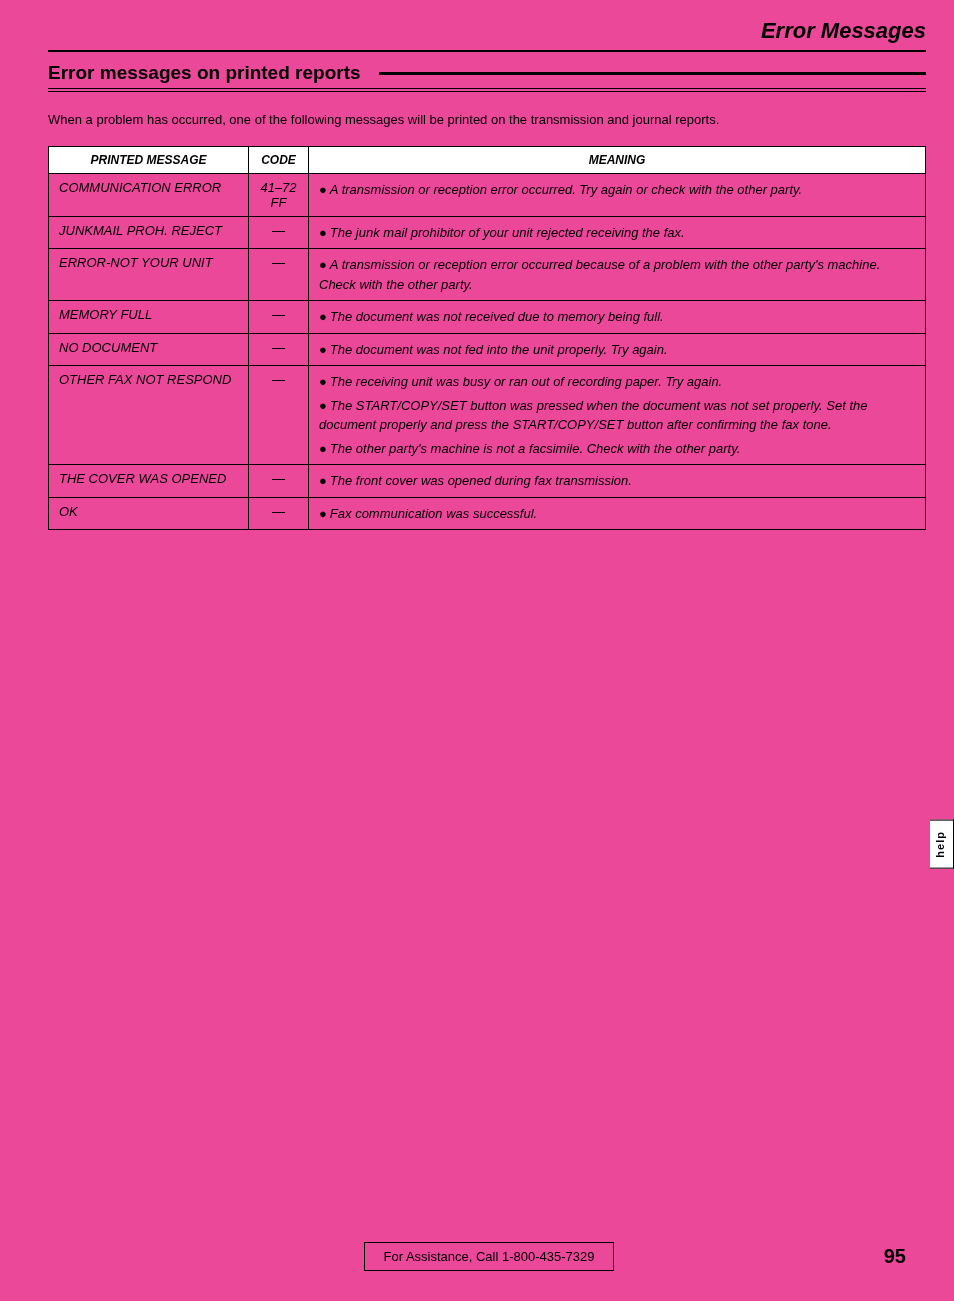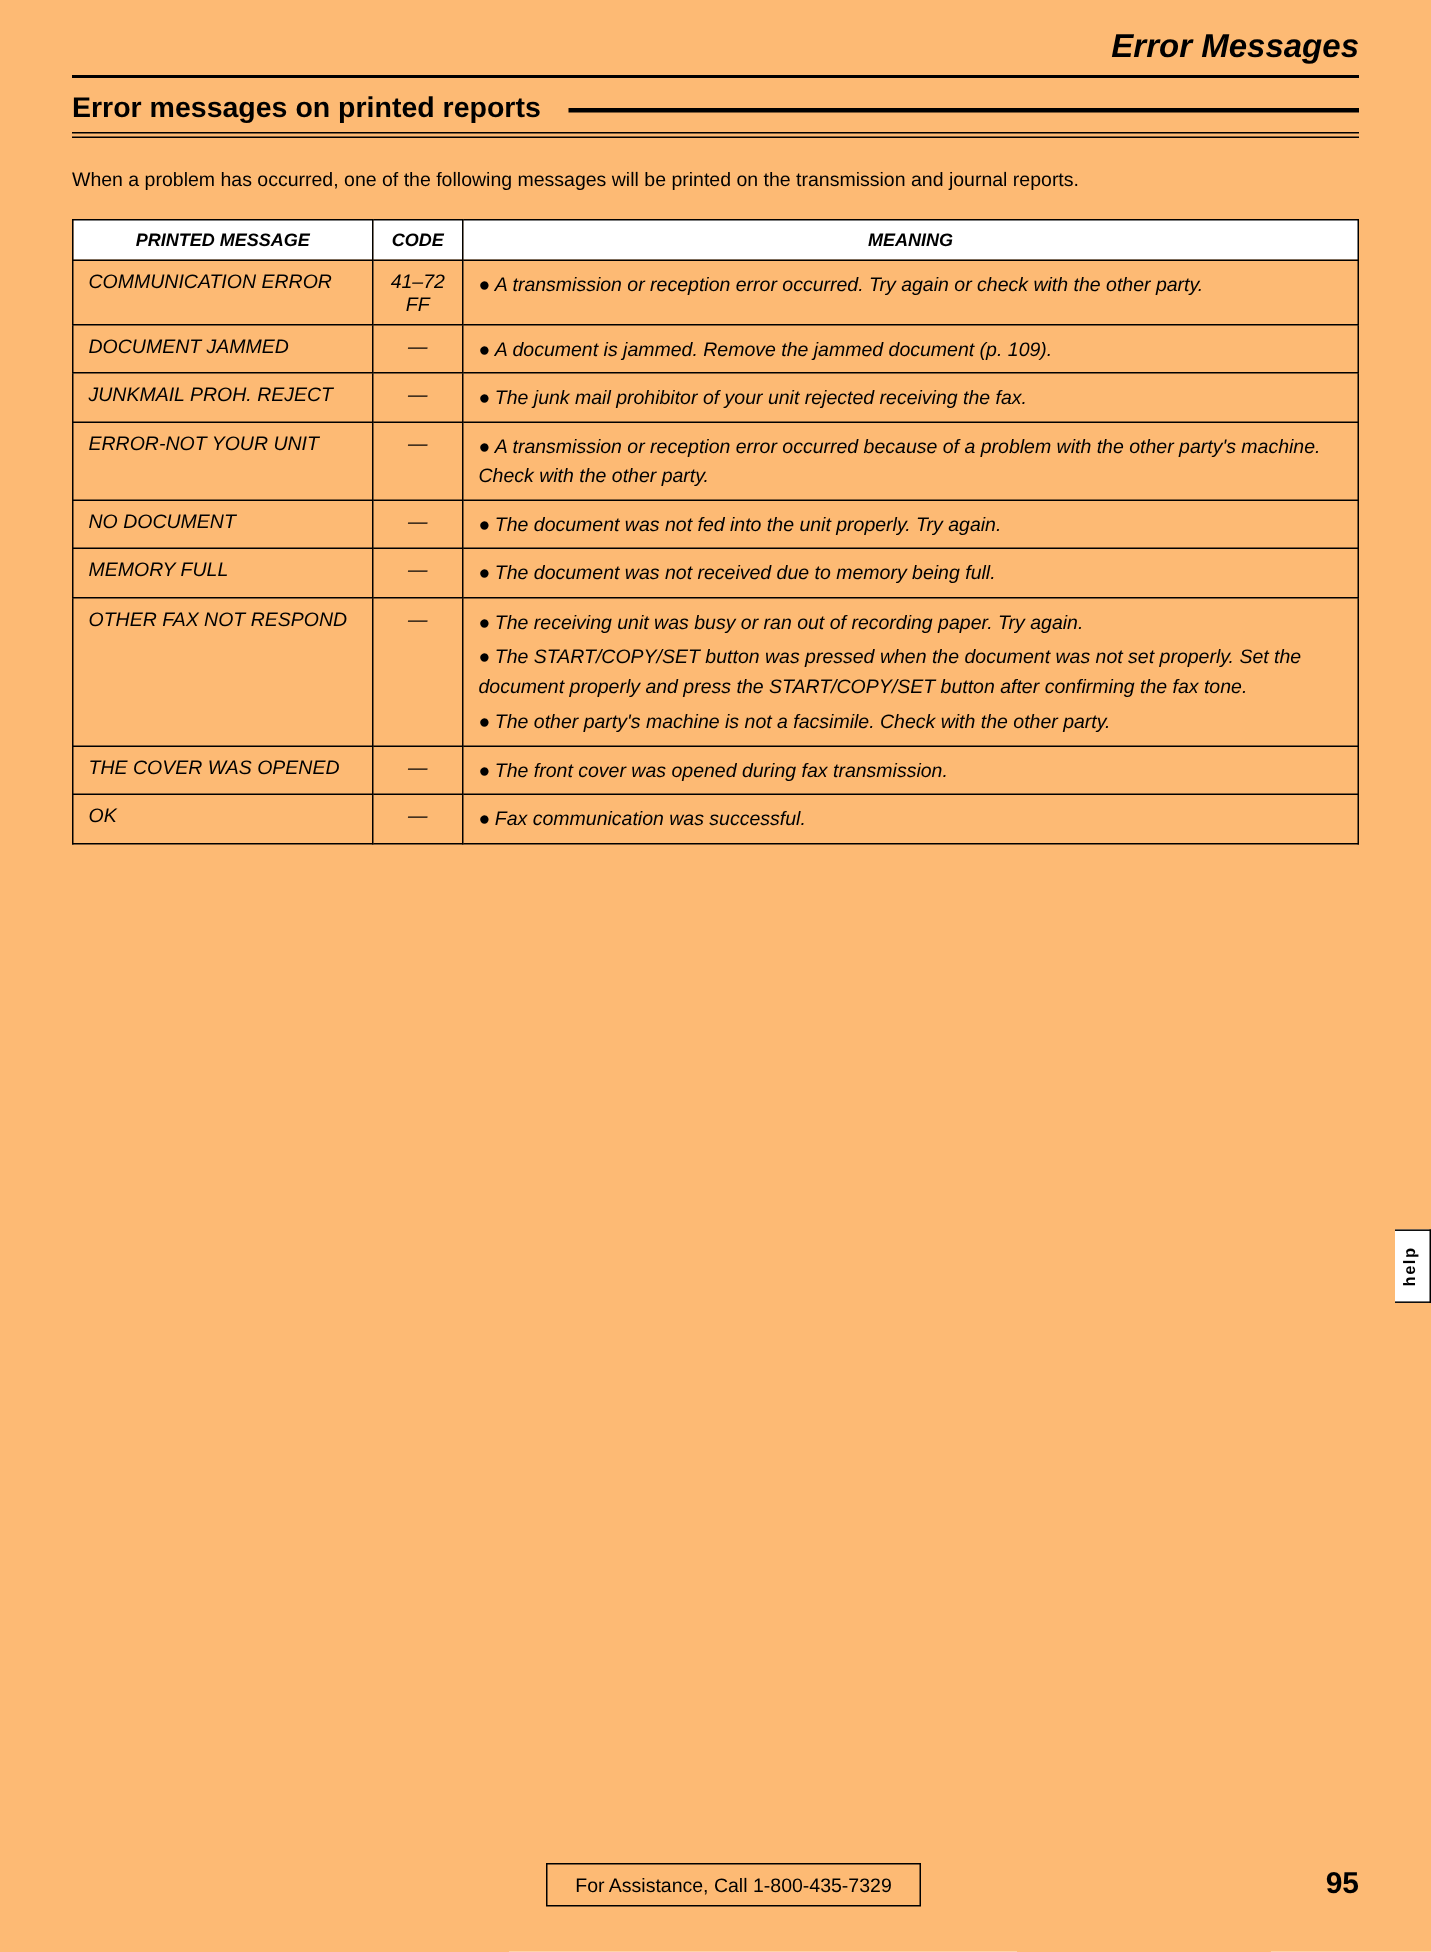--- a/index.html
+++ b/index.html
@@ -10,22 +10,22 @@
       font-size: 13px;
       color: #000;
       width: 954px;
       min-height: 1301px;
       position: relative;
     }
 
     .page-container {
       width: 954px;
       min-height: 1301px;
-      background: #fdba74;
-      padding: 18px 48px 60px 48px;
+      background: #ec4899;
+      padding: 18px 28px 60px 48px;
       position: relative;
     }
 
     
     .page-header {
       text-align: right;
       padding-bottom: 6px;
       border-bottom: 2px solid #000;
       margin-bottom: 10px;
     }
@@ -196,61 +196,52 @@
           <td class="col-message">COMMUNICATION ERROR</td>
           <td class="col-code" style="text-align: center; white-space: pre-line;">41–72
 FF</td>
           <td class="col-meaning">
             <div class="meaning-text">
               <p><span class="bullet"></span>A transmission or reception error occurred. Try again or check with the other party.</p>
             </div>
           </td>
         </tr>
         <tr>
-          <td class="col-message">DOCUMENT JAMMED</td>
-          <td class="col-code" style="text-align: center; white-space: pre-line;">—</td>
-          <td class="col-meaning">
-            <div class="meaning-text">
-              <p><span class="bullet"></span>A document is jammed. Remove the jammed document (p. 109).</p>
-            </div>
-          </td>
-        </tr>
-        <tr>
           <td class="col-message">JUNKMAIL PROH. REJECT</td>
           <td class="col-code" style="text-align: center; white-space: pre-line;">—</td>
           <td class="col-meaning">
             <div class="meaning-text">
               <p><span class="bullet"></span>The junk mail prohibitor of your unit rejected receiving the fax.</p>
             </div>
           </td>
         </tr>
         <tr>
           <td class="col-message">ERROR-NOT YOUR UNIT</td>
           <td class="col-code" style="text-align: center; white-space: pre-line;">—</td>
           <td class="col-meaning">
             <div class="meaning-text">
               <p><span class="bullet"></span>A transmission or reception error occurred because of a problem with the other party's machine. Check with the other party.</p>
             </div>
           </td>
         </tr>
         <tr>
+          <td class="col-message">MEMORY FULL</td>
+          <td class="col-code" style="text-align: center; white-space: pre-line;">—</td>
+          <td class="col-meaning">
+            <div class="meaning-text">
+              <p><span class="bullet"></span>The document was not received due to memory being full.</p>
+            </div>
+          </td>
+        </tr>
+        <tr>
           <td class="col-message">NO DOCUMENT</td>
           <td class="col-code" style="text-align: center; white-space: pre-line;">—</td>
           <td class="col-meaning">
             <div class="meaning-text">
               <p><span class="bullet"></span>The document was not fed into the unit properly. Try again.</p>
-            </div>
-          </td>
-        </tr>
-        <tr>
-          <td class="col-message">MEMORY FULL</td>
-          <td class="col-code" style="text-align: center; white-space: pre-line;">—</td>
-          <td class="col-meaning">
-            <div class="meaning-text">
-              <p><span class="bullet"></span>The document was not received due to memory being full.</p>
             </div>
           </td>
         </tr>
         <tr>
           <td class="col-message">OTHER FAX NOT RESPOND</td>
           <td class="col-code" style="text-align: center; white-space: pre-line;">—</td>
           <td class="col-meaning">
             <div class="meaning-text">
               <p><span class="bullet"></span>The receiving unit was busy or ran out of recording paper. Try again.</p>
               <p><span class="bullet"></span>The START/COPY/SET button was pressed when the document was not set properly. Set the document properly and press the START/COPY/SET button after confirming the fax tone.</p>

